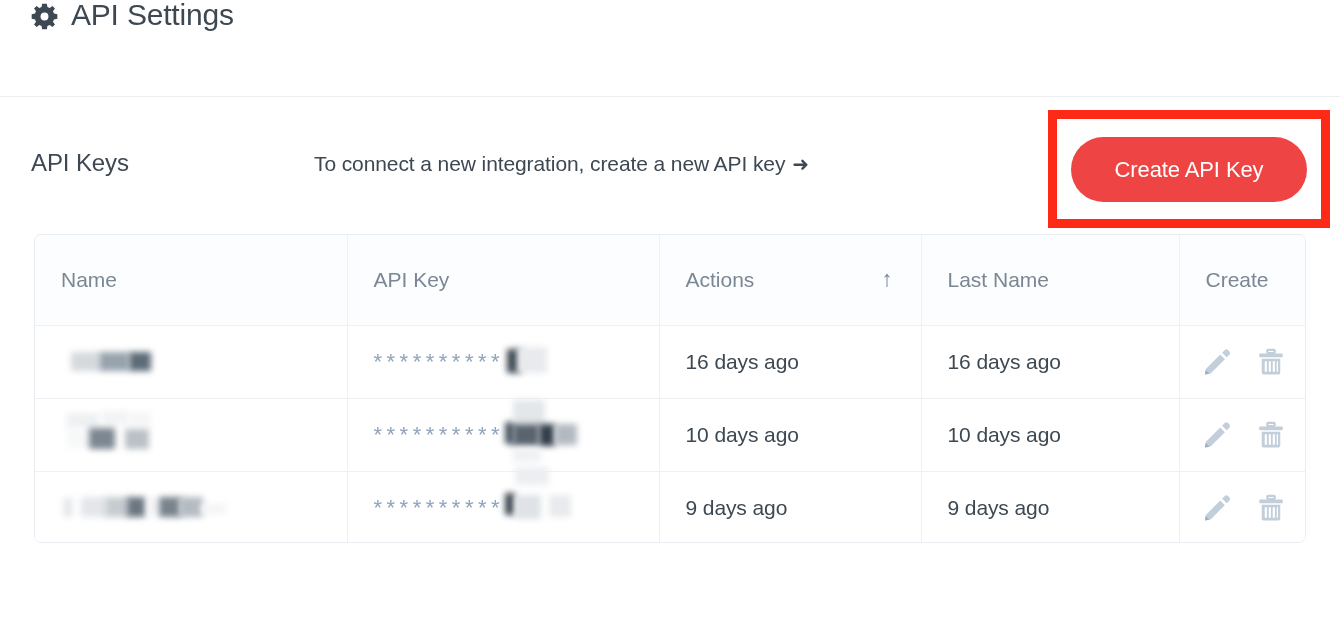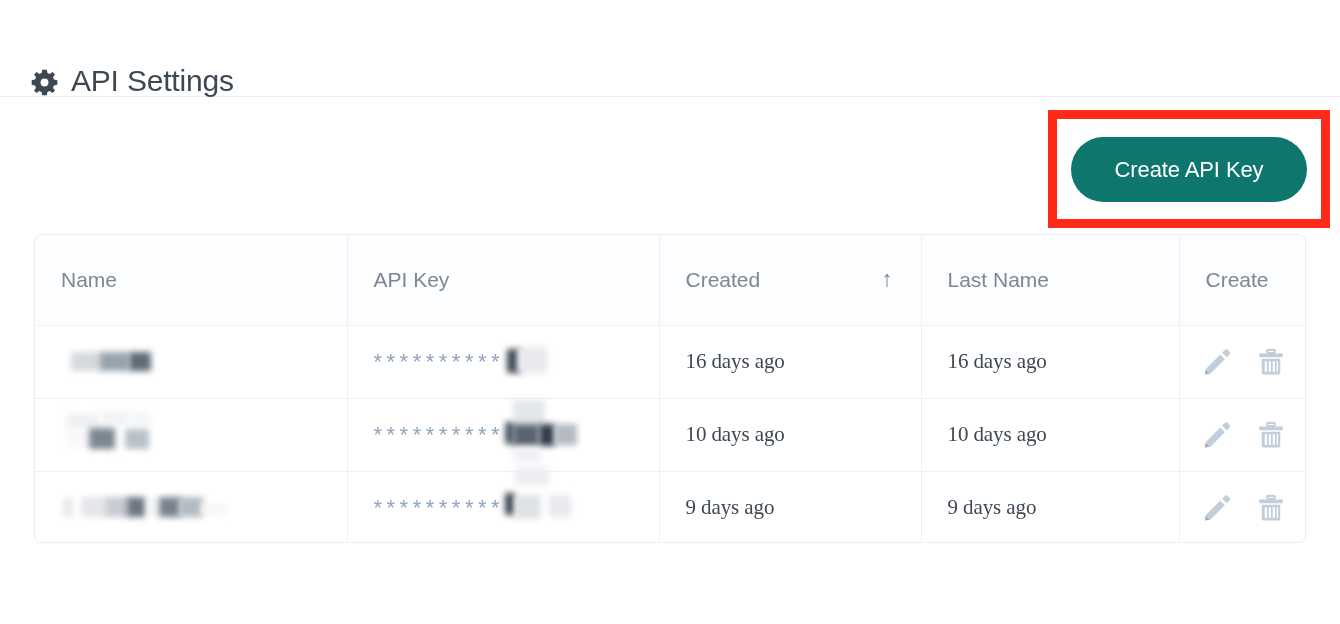--- a/index.html
+++ b/index.html
@@ -9,21 +9,21 @@
     background: #ffffff;
     font-family: "Liberation Sans", sans-serif;
     -webkit-font-smoothing: antialiased;
   }
   .page { position: relative; width: 1340px; height: 624px; overflow: hidden; background:#fff; }
 
   
   .page-header {
     position: absolute; left: 0; top: 0; width: 1340px; height: 97px;
     border-bottom: 1px solid #eceef1;
-    display: flex; align-items: flex-end;
+    display: flex; align-items: flex-start;
   }
   .header-inner { display: flex; align-items: center; margin-left: 31px; }
   .gear-icon { width: 27px; height: 27px; display: block; margin-right: 13px; margin-top: 2px; }
   .page-title {
     font-size: 30px; color: #3d4852; font-weight: 400;
     letter-spacing: -0.2px; line-height: 1;
   }
 
   
   .section-row {
@@ -44,21 +44,21 @@
   .annotation-box {
     position: absolute; left: 1048px; top: 110px;
     width: 282px; height: 118px;
     border: 9px solid #fc2a17;
     background: #ffffff;
     z-index: 5;
   }
   .create-btn {
     position: absolute; left: 1071px; top: 137px;
     width: 236px; height: 65px;
-    background: #0f766e;
+    background: #ef4444;
     border: none; border-radius: 33px;
     color: #ffffff; font-size: 22px;
     font-family: "Liberation Sans", sans-serif;
     letter-spacing: -0.1px;
     cursor: pointer; z-index: 6;
     display: flex; align-items: center; justify-content: center;
     padding: 0;
   }
 
   
@@ -89,21 +89,21 @@
 
   .col-name { width: 312px; }
   .col-key { width: 312px; }
   .col-created { width: 262px; }
   .col-last { width: 258px; }
   .col-actions { width: 128px; }
 
   tbody tr { height: 73px; background: #ffffff; }
   tbody tr:not(:last-child) td { border-bottom: 1px solid #eef0f4; }
   tbody td { vertical-align: middle; font-size: 21px; color: #3d4852; }
-  .cell { padding-left: 26px; letter-spacing: -0.1px; font-family: Liberation Serif, serif; }
+  .cell { padding-left: 26px; letter-spacing: -0.1px; }
 
   
   .redact { position: relative; height: 36px; margin-left: 10px; }
   .redact span {
     position: absolute; display: block;
     filter: blur(3.2px); border-radius: 1px;
   }
   .keycell { display: flex; align-items: center; padding-left: 26px; position: relative; }
   .stars {
     color: #8fa4bd; font-size: 22px; letter-spacing: 4.5px;
@@ -127,20 +127,26 @@
       <span class="gear-icon">
         <svg viewBox="0 0 24 24" width="27" height="27" aria-hidden="true">
           <path fill="#3d4852" d="M12 0.6 L14.1 0.6 L14.6 3.6 A8.6 8.6 0 0 1 16.6 4.5 L19.1 2.7 L21.3 4.9 L19.5 7.4 A8.6 8.6 0 0 1 20.4 9.4 L23.4 9.9 L23.4 12 L23.4 14.1 L20.4 14.6 A8.6 8.6 0 0 1 19.5 16.6 L21.3 19.1 L19.1 21.3 L16.6 19.5 A8.6 8.6 0 0 1 14.6 20.4 L14.1 23.4 L12 23.4 L9.9 23.4 L9.4 20.4 A8.6 8.6 0 0 1 7.4 19.5 L4.9 21.3 L2.7 19.1 L4.5 16.6 A8.6 8.6 0 0 1 3.6 14.6 L0.6 14.1 L0.6 12 L0.6 9.9 L3.6 9.4 A8.6 8.6 0 0 1 4.5 7.4 L2.7 4.9 L4.9 2.7 L7.4 4.5 A8.6 8.6 0 0 1 9.4 3.6 L9.9 0.6 Z"></path>
           <circle cx="12" cy="12" r="3.5" fill="#ffffff"></circle>
         </svg>
       </span>
       <div class="page-title">API Settings</div>
     </div>
   </div>
 
+  <div class="section-row">
+    <div class="section-label">API Keys</div>
+    <div class="section-hint">
+      <span>To connect a new integration, create a new API key</span><span class="hint-arrow">➜</span>
+    </div>
+  </div>
 
   <div class="annotation-box"></div>
   <button class="create-btn">Create API Key</button>
 
   <div class="table-card">
     <table class="keys-table">
       <colgroup>
         <col class="col-name">
           <col class="col-key">
           <col class="col-created">
@@ -154,21 +160,21 @@
                 <span>Name</span>
               </div>
           </th>
           <th>
             <div class="th-inner">
                 <span>API Key</span>
               </div>
           </th>
           <th>
             <div class="th-inner with-sort">
-              <span>Created</span>
+              <span>Actions</span>
               <span class="sort-arrow">↑</span>
             </div>
           </th>
           <th>
             <div class="th-inner">
                 <span>Last Name</span>
               </div>
           </th>
           <th>
             <div class="th-inner">

